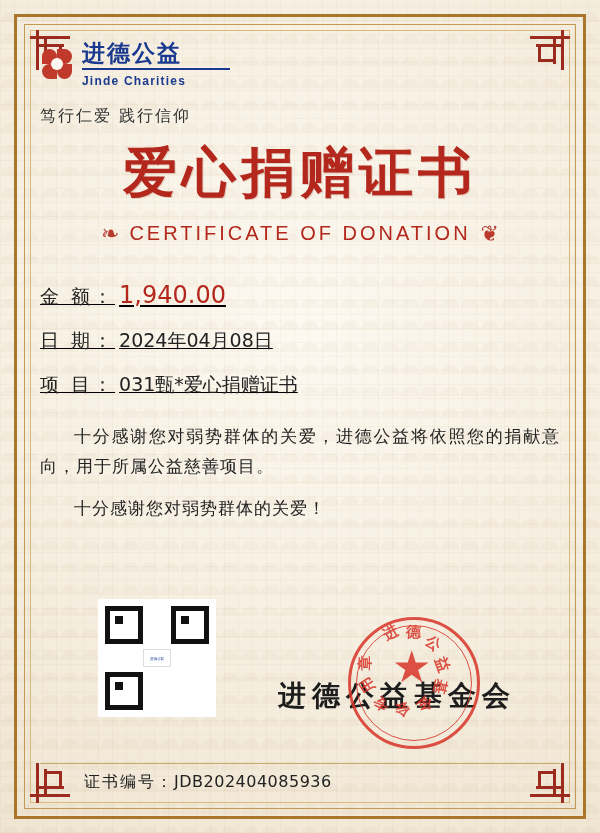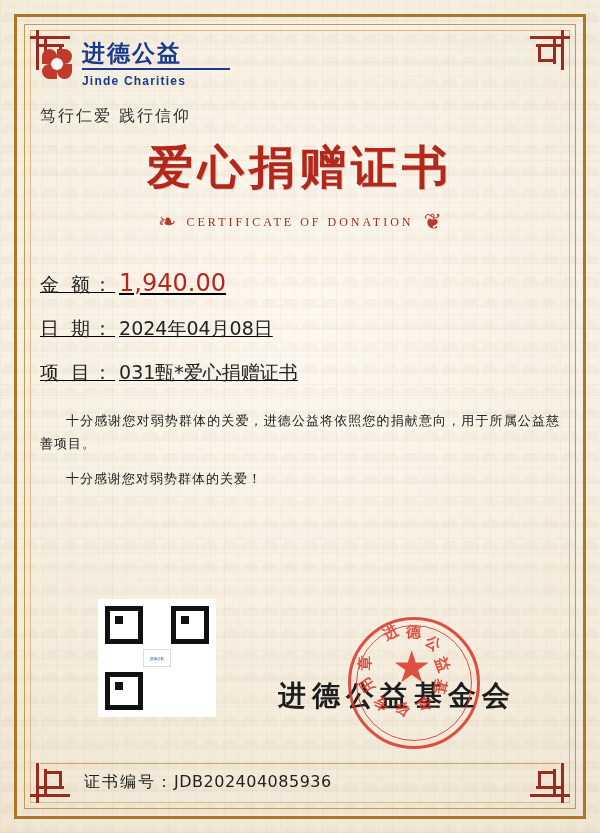--- a/index.html
+++ b/index.html
@@ -146,41 +146,41 @@
   
   .motto {
     font-size: 16px;
     color: #333;
     letter-spacing: 2px;
     margin-top: 16px;
     font-family: "DejaVu Sans", "Liberation Sans", sans-serif;
   }
   .main-title {
     text-align: center;
-    font-size: 46px;
+    font-size: 54px;
     color: #b3271c;
     font-weight: bold;
     letter-spacing: 5px;
     margin-top: 10px;
     font-family: "DejaVu Sans", "Liberation Sans", sans-serif;
     text-shadow: 1px 1px 0 rgba(120,20,10,.18);
   }
   .sub-title-row {
     display: flex;
     align-items: center;
     justify-content: center;
     gap: 10px;
     margin-top: 12px;
   }
   .sub-title {
-    font-size: 12px;
+    font-size: 20px;
     color: #b3271c;
     letter-spacing: 3px;
     white-space: nowrap;
-    font-family: Liberation Serif, serif;
+    font-family: Liberation Sans, sans-serif;
   }
   .flourish {
     color: #b3271c;
     font-size: 22px;
     line-height: 1;
     opacity: .9;
   }
 
   
   .recipient {
@@ -214,21 +214,21 @@
   }
   .field-value.amount {
     color: #b3271c;
     font-size: 24px;
     letter-spacing: 0;
   }
 
   
   .body-text {
     margin-top: 24px;
-    font-size: 13px;
+    font-size: 17px;
     line-height: 1.75;
     color: #222;
     text-indent: 2em;
     letter-spacing: 1px;
     text-align: justify;
     font-family: "DejaVu Sans", "Liberation Sans", sans-serif;
   }
   .body-text.second { margin-top: 12px; }
 
   

